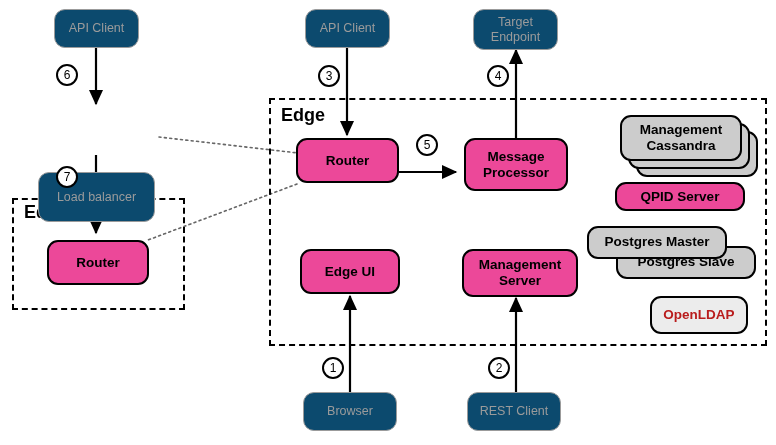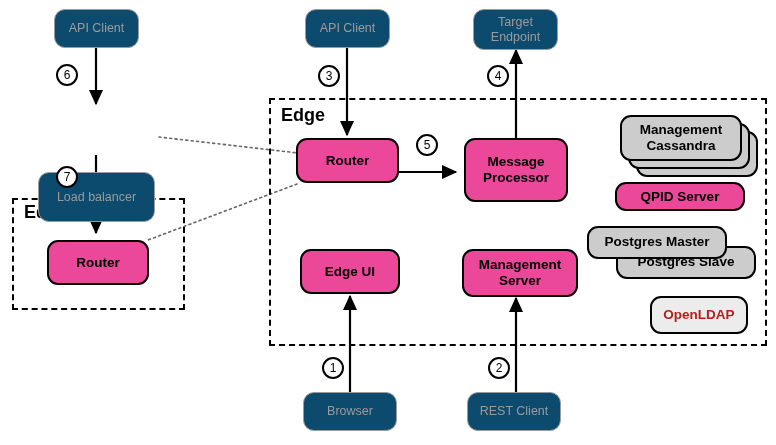--- a/index.html
+++ b/index.html
@@ -182,21 +182,21 @@
   </div>
 
   <div class="node node-internal" style="left:47px; top:240px; width:102px; height:45px;">
     <span class="node-label">Router</span>
   </div>
 
   <div class="node node-internal" style="left:296px; top:138px; width:103px; height:45px;">
     <span class="node-label">Router</span>
   </div>
 
-  <div class="node node-internal" style="left:464px; top:138px; width:104px; height:64px;">
+  <div class="node node-internal" style="left:464px; top:138px; width:104px; height:53px;">
     <span class="node-label">Message
 Processor</span>
   </div>
 
   <div class="node node-internal" style="left:300px; top:249px; width:100px; height:45px;">
     <span class="node-label">Edge UI</span>
   </div>
 
   <div class="node node-internal" style="left:462px; top:249px; width:116px; height:48px;">
     <span class="node-label">Management

